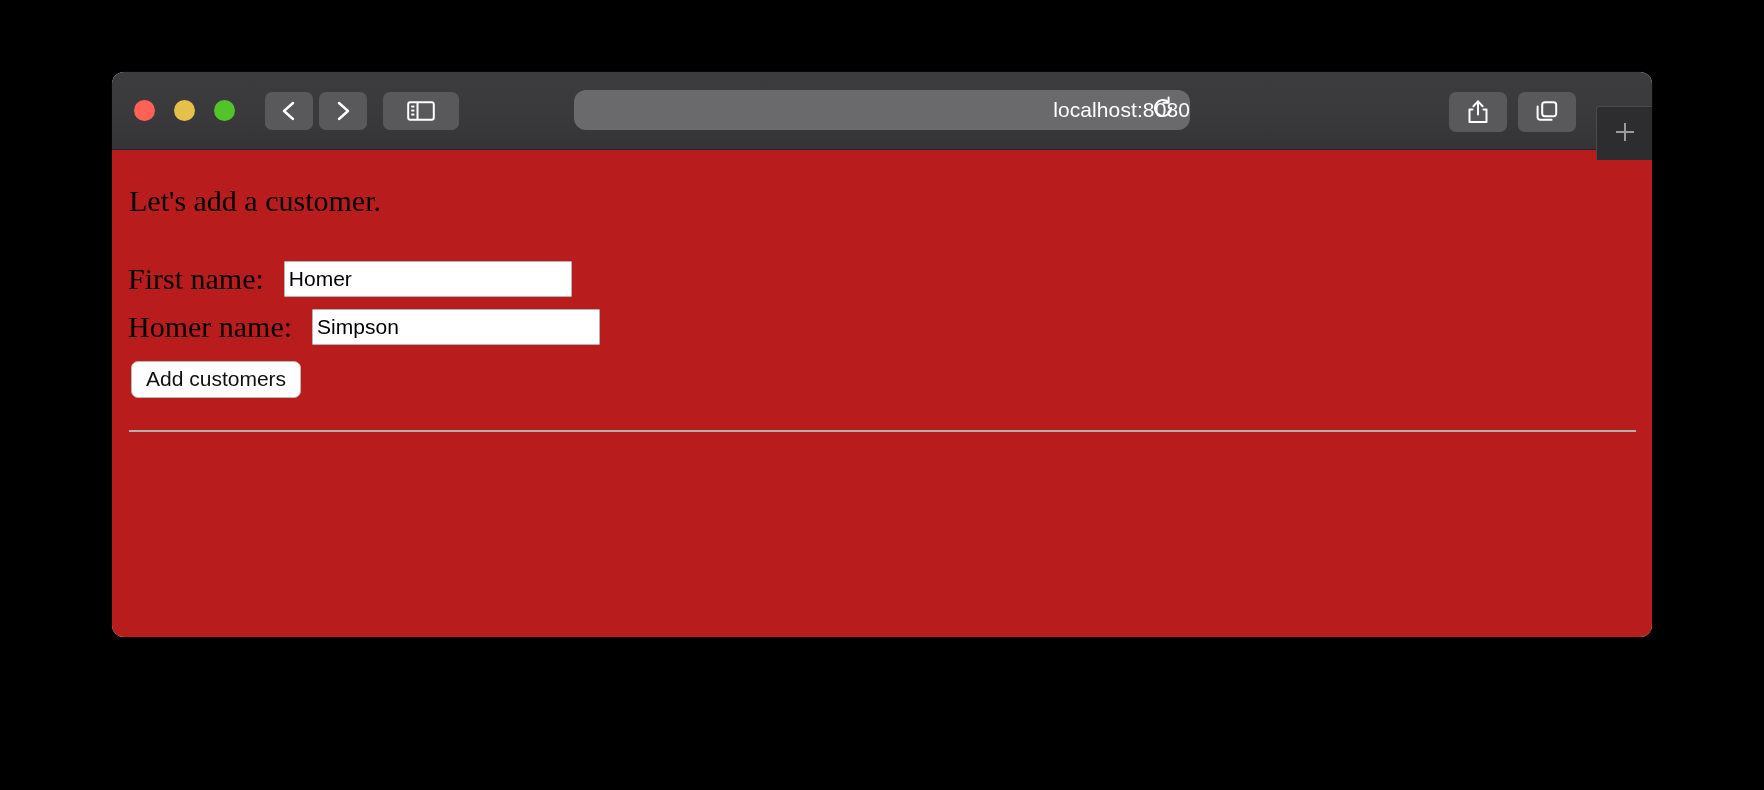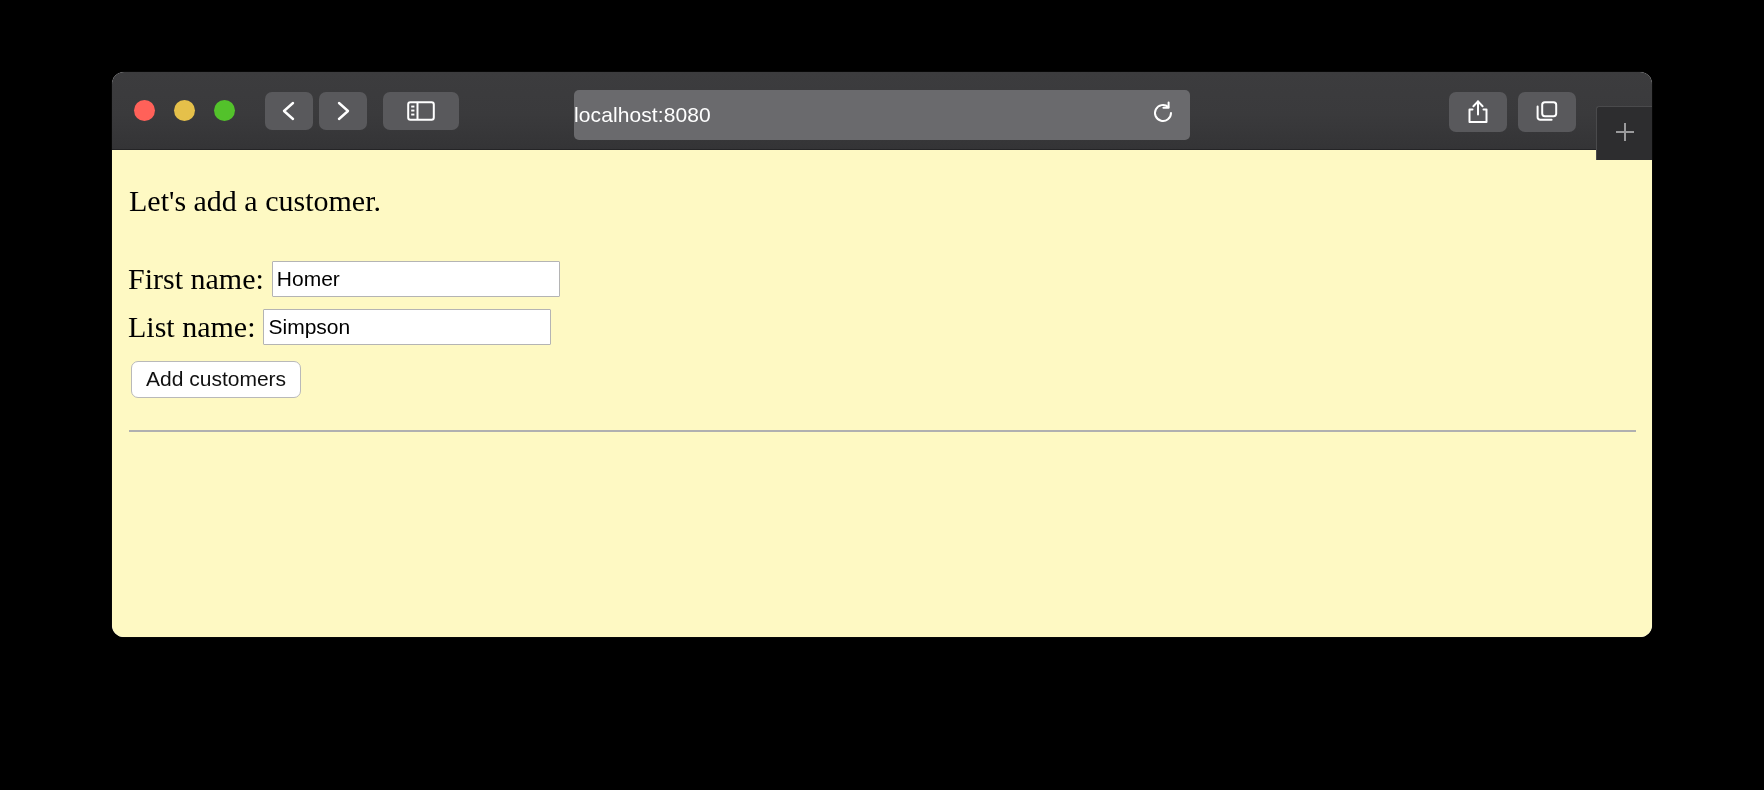--- a/index.html
+++ b/index.html
@@ -78,27 +78,27 @@
   .tb-btn svg { display: block; }
 
   .nav-group { display: flex; gap: 6px; margin-right: 16px; }
   .sidebar-group { margin-right: 0; }
 
   
   .address-bar {
     position: absolute;
     left: 462px;
     width: 616px;
-    height: 50px;
+    height: 40px;
     top: 18px;
     background: #6a6a6d;
-    border-radius: 5px;
-    display: flex;
-    align-items: center;
-    justify-content: flex-start;
+    border-radius: 12px;
+    display: flex;
+    align-items: center;
+    justify-content: flex-end;
   }
   .address-text {
     color: #ffffff;
     font-size: 21px;
     font-family: "Liberation Sans", sans-serif;
     letter-spacing: 0.1px;
   }
   .reload-btn {
     position: absolute;
     right: 14px;
@@ -132,21 +132,21 @@
     border-top-left-radius: 3px;
     display: flex;
     align-items: center;
     justify-content: center;
     box-sizing: border-box;
   }
 
   
   .page {
     flex: 1 1 auto;
-    background: #fef9c3;
+    background: #b91c1c;
     padding: 16px 8px 0 16px;
     box-sizing: border-box;
     overflow: hidden;
   }
 
   .page-heading {
     font-family: "Liberation Serif", serif;
     font-size: 30px;
     color: #000000;
     margin: 18px 0 0 1px;
@@ -159,21 +159,21 @@
   .form-row {
     display: flex;
     align-items: center;
     margin-bottom: 4px;
     height: 44px;
   }
   .form-label {
     font-family: "Liberation Serif", serif;
     font-size: 30px;
     color: #000000;
-    margin-right: 8px;
+    margin-right: 20px;
     white-space: nowrap;
   }
   .text-input {
     font-family: "Liberation Sans", sans-serif;
     font-size: 21px;
     color: #000000;
     border: 1px solid #b4b4b4;
     background: #ffffff;
     border-radius: 1px;
     height: 36px;
@@ -298,21 +298,21 @@
     <div class="page-heading">Let's add a customer.</div>
 
     <div class="form-area">
 
       <div class="form-row">
         <span class="form-label">First name:</span>
         <input class="text-input" type="text" value="Homer" style="">
       </div>
 
       <div class="form-row">
-        <span class="form-label">List name:</span>
+        <span class="form-label">Homer name:</span>
         <input class="text-input" type="text" value="Simpson" style="">
       </div>
 
       <button class="btn add-btn">Add customers</button>
     </div>
 
     <hr class="divider">
 
   </div>
 

